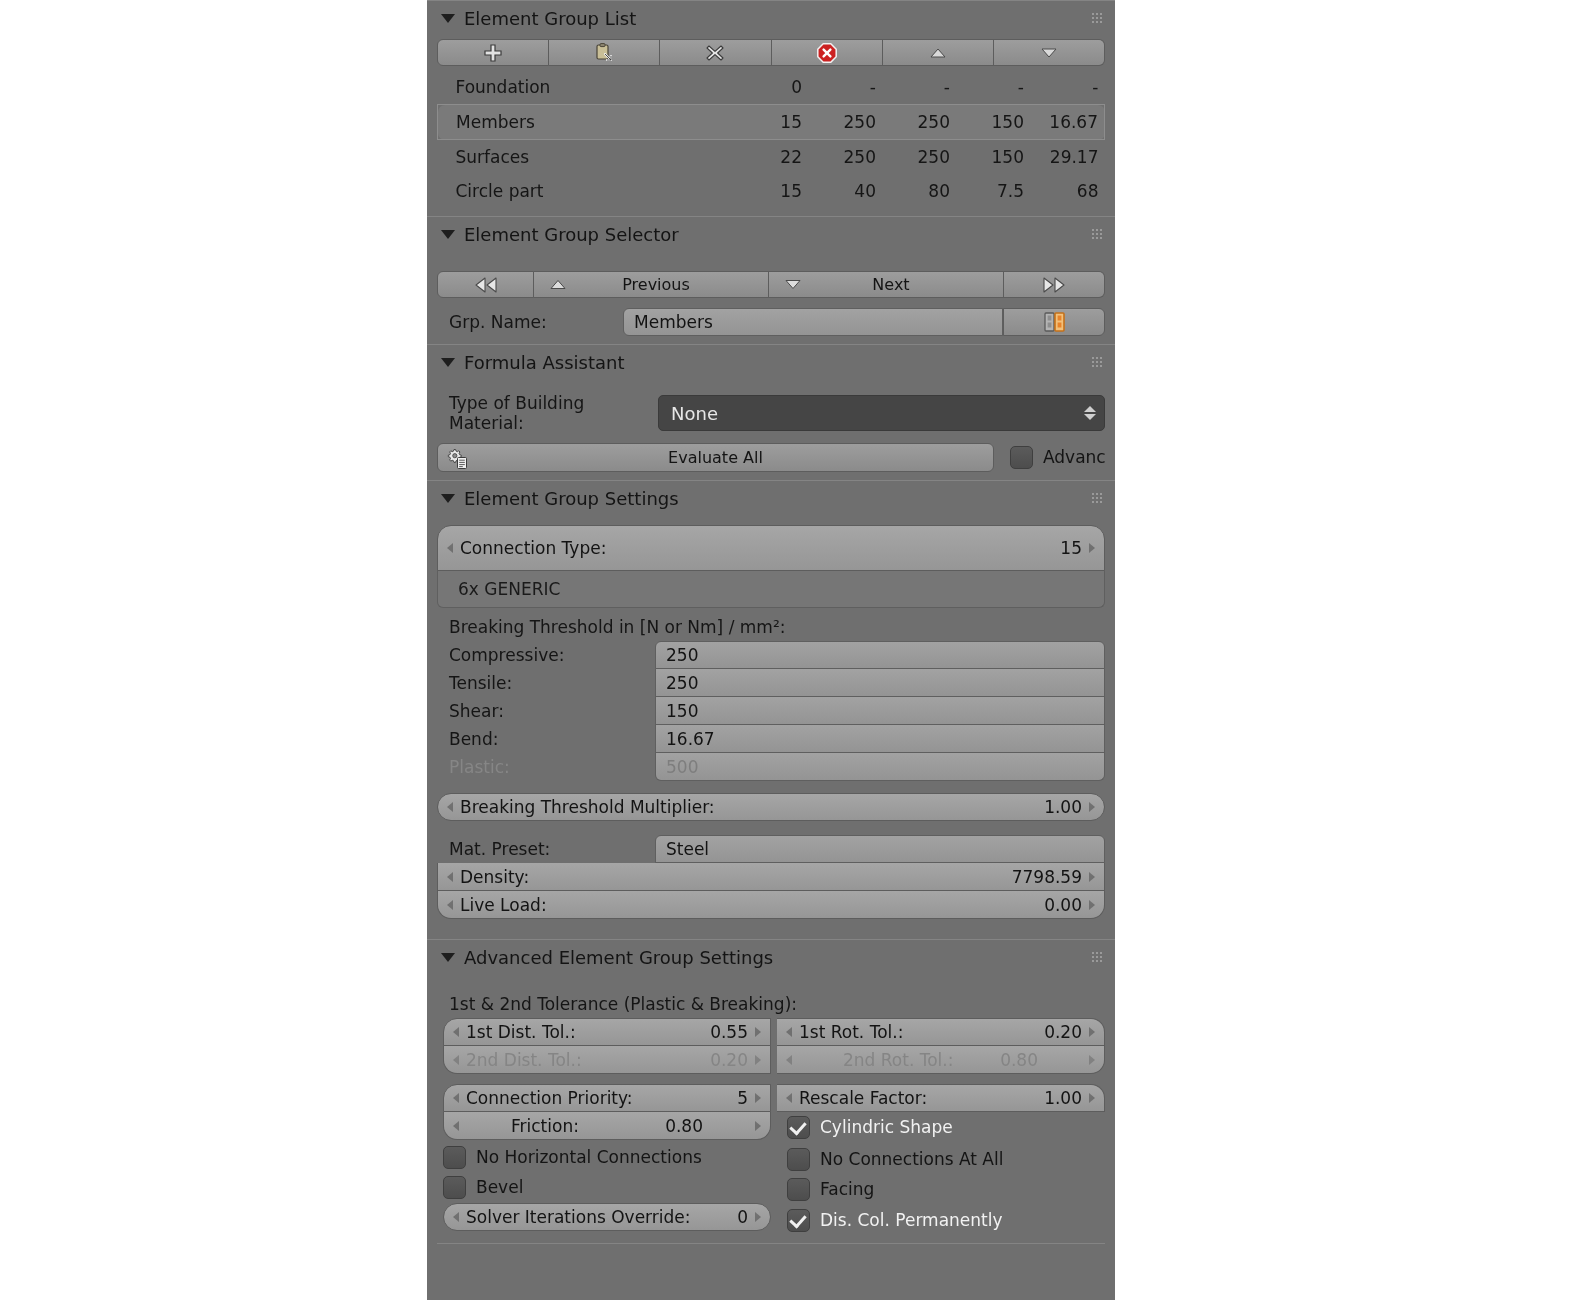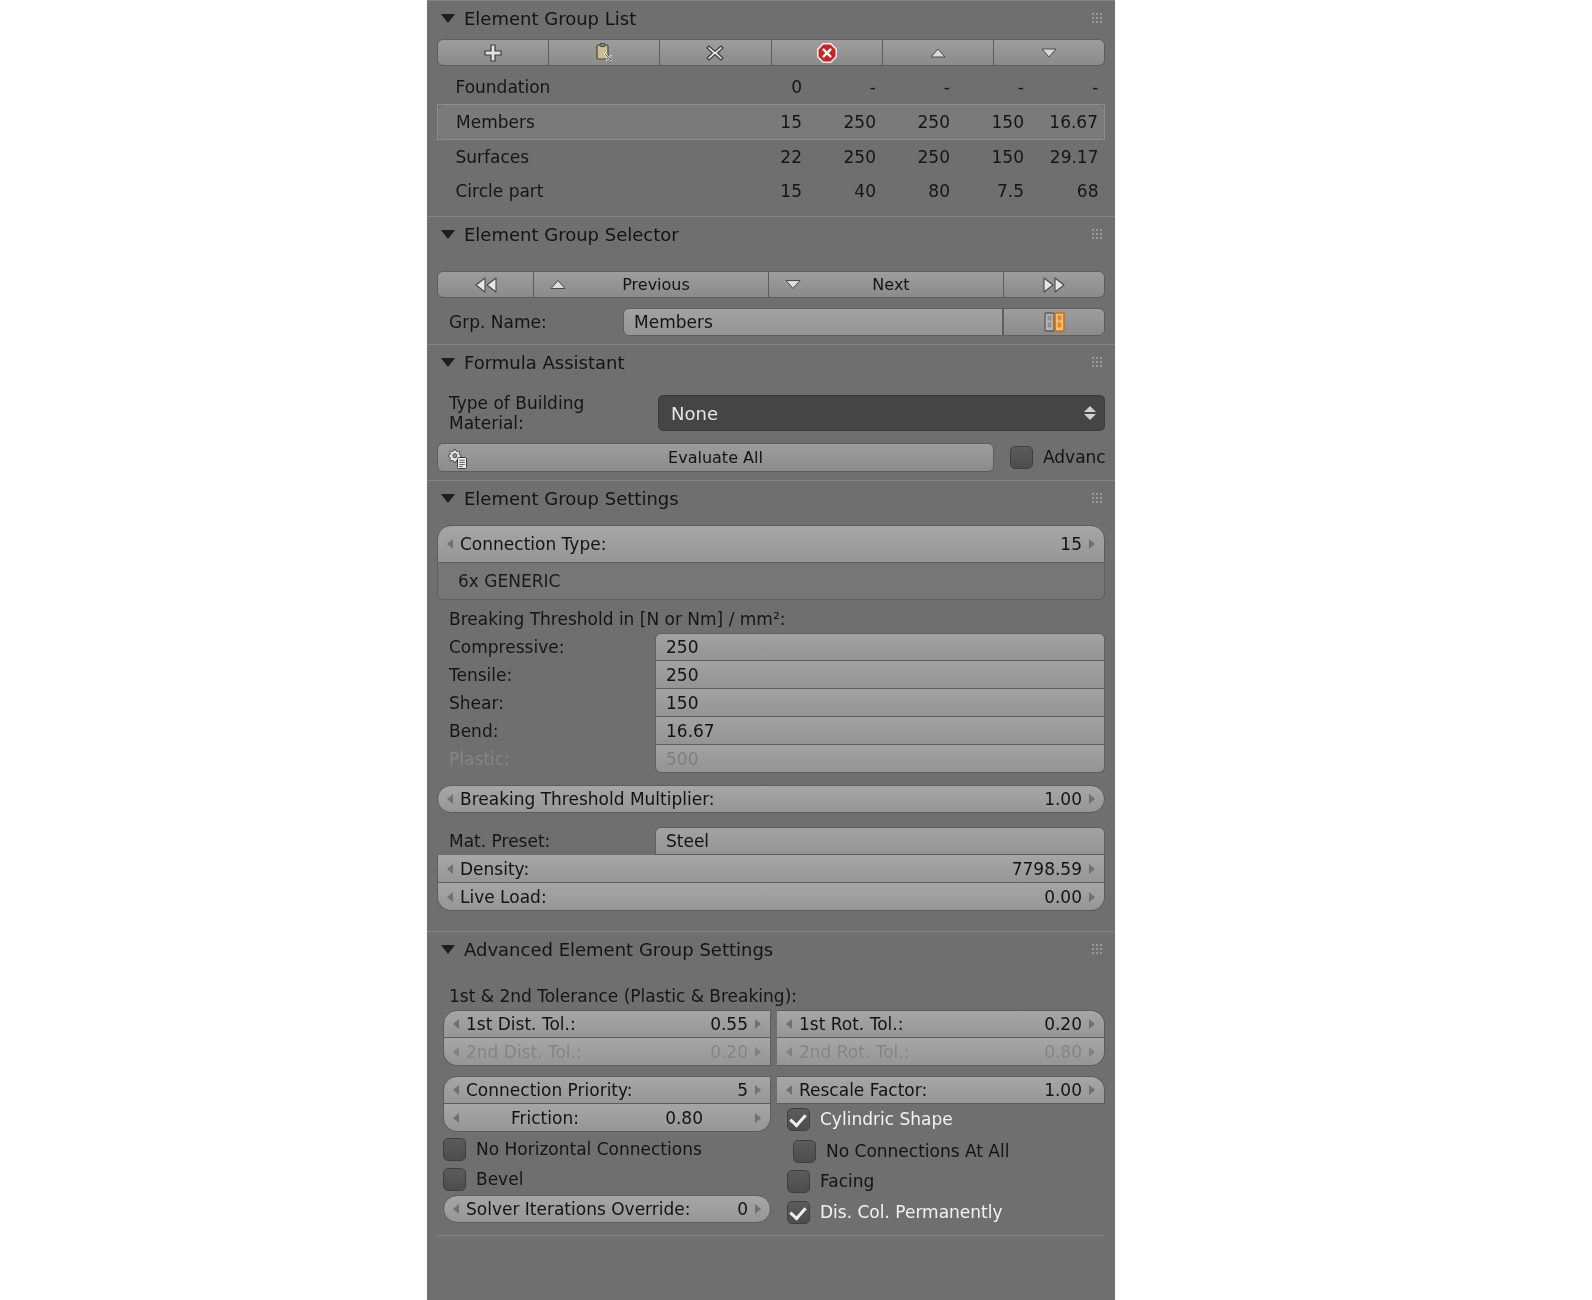--- a/index.html
+++ b/index.html
@@ -358,21 +358,21 @@
   <div class="panel">
     <div class="panel-hr"></div>
     <div class="panel-header">
       <span class="tri"></span>
       <span class="panel-title">Element Group Settings</span>
       <span class="grip"></span>
     </div>
     <div class="panel-body">
 
       <div style="margin-top:10px;">
-        <div class="slider top" style="height:38px;">
+        <div class="slider top" style="height:46px;">
           <span class="ar l"></span>
           <span class="lbl">Connection Type:</span>
           <span class="val">15</span>
           <span class="ar r"></span>
         </div>
         <div class="field bot" style="height:37px;background:#767676;border-top:none;color:#1a1a1a;padding-left:20px;">
           <span>6x GENERIC</span>
         </div>
       </div>
 
@@ -479,21 +479,21 @@
             <span class="ar r"></span>
           </div>
         </div>
         <div>
           <div class="slider top" style="border-left:none;border-radius:0 14px 0 0;">
             <span class="ar l"></span>
             <span class="lbl">1st Rot. Tol.:</span>
             <span class="val">0.20</span>
             <span class="ar r"></span>
           </div>
-          <div class="slider bot disabled" style="border-top:none;border-left:none;border-radius:0 0 14px 0;">
+          <div class="slider bot disabled" style="border-top:none;border-left:none;border-radius:0 0 14px 0;gap:44px;">
             <span class="ar l"></span>
             <span class="lbl">2nd Rot. Tol.:</span>
             <span class="val">0.80</span>
             <span class="ar r"></span>
           </div>
         </div>
       </div>
 
       <div class="two" style="margin-top:10px;">
         <div>
@@ -528,21 +528,21 @@
           <div class="slider top" style="border-left:none;border-radius:0 14px 0 0;">
             <span class="ar l"></span>
             <span class="lbl">Rescale Factor:</span>
             <span class="val">1.00</span>
             <span class="ar r"></span>
           </div>
           <div class="cbrow" style="margin-left:10px;height:30px;">
             <span class="cbox on"></span>
             <span class="cblabel on">Cylindric Shape</span>
           </div>
-          <div class="cbrow" style="margin-left:16px;margin-top:2px;">
+          <div class="cbrow" style="margin-left:10px;margin-top:2px;">
             <span class="cbox"></span>
             <span class="cblabel">No Connections At All</span>
           </div>
           <div class="cbrow" style="margin-left:10px;">
             <span class="cbox"></span>
             <span class="cblabel">Facing</span>
           </div>
           <div class="cbrow" style="margin-left:10px;margin-top:1px;">
             <span class="cbox on"></span>
             <span class="cblabel on">Dis. Col. Permanently</span>

